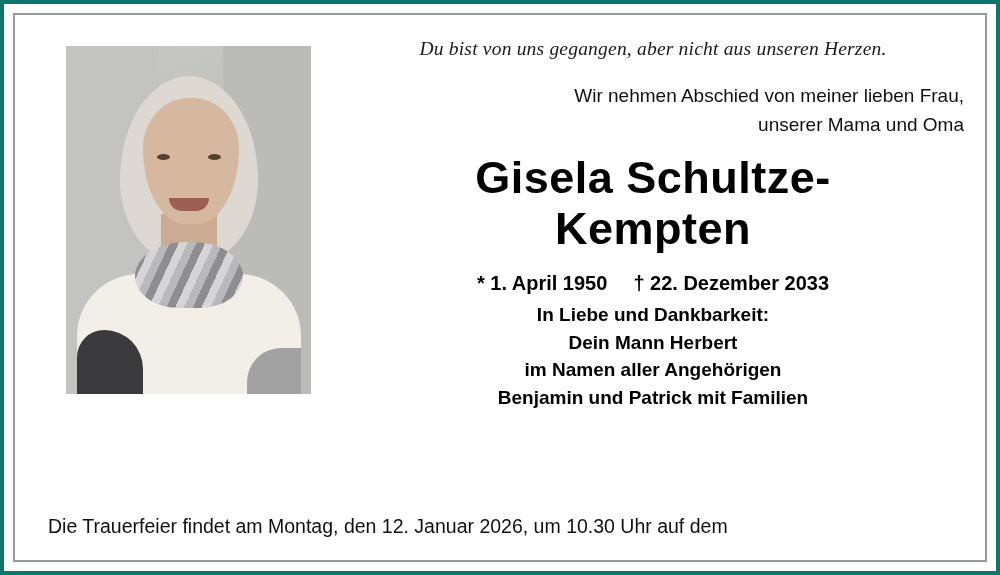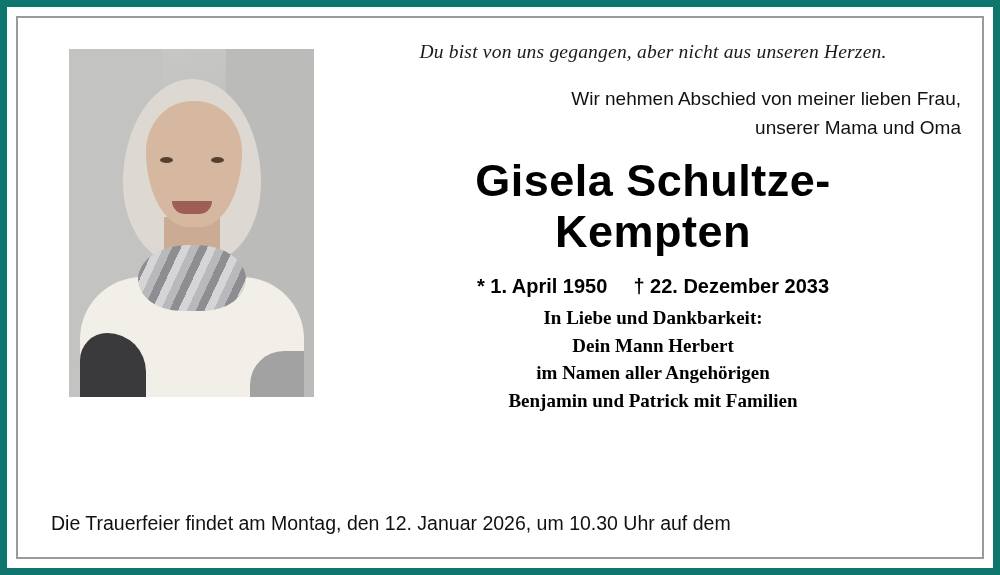--- a/index.html
+++ b/index.html
@@ -12,21 +12,21 @@
     background: #ffffff;
     font-family: "Liberation Sans", sans-serif;
     overflow: hidden;
   }
   .obituary {
     position: relative;
     box-sizing: border-box;
     width: 1000px;
     height: 575px;
     background: #ffffff;
-    border: 7px solid #0f766e;
+    border: 4px solid #0f766e;
     padding: 0;
   }
   .inner-frame {
     position: absolute;
     left: 9px;
     top: 9px;
     right: 9px;
     bottom: 9px;
     border: 2px solid #9a9a9a;
     box-sizing: border-box;
@@ -190,21 +190,20 @@
   .dates {
     font-weight: bold;
     font-size: 20px;
     color: #000000;
     text-align: center;
     margin: 18px 0 6px 0;
   }
   .dates .sep { display: inline-block; width: 26px; }
   .family {
     text-align: center;
-    font-family: Liberation Serif, serif;
   }
   .family .fam-line {
     font-weight: bold;
     font-size: 19px;
     color: #000000;
     line-height: 1.45;
   }
   .family .fam-line.first { font-weight: bold; }
   .footer {
     position: absolute;

